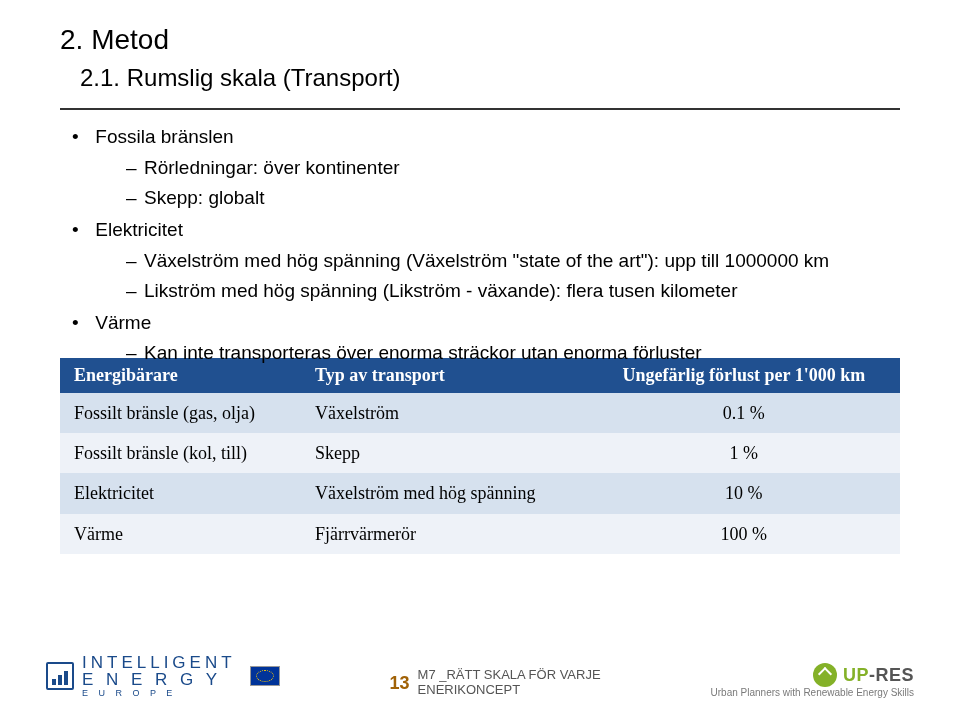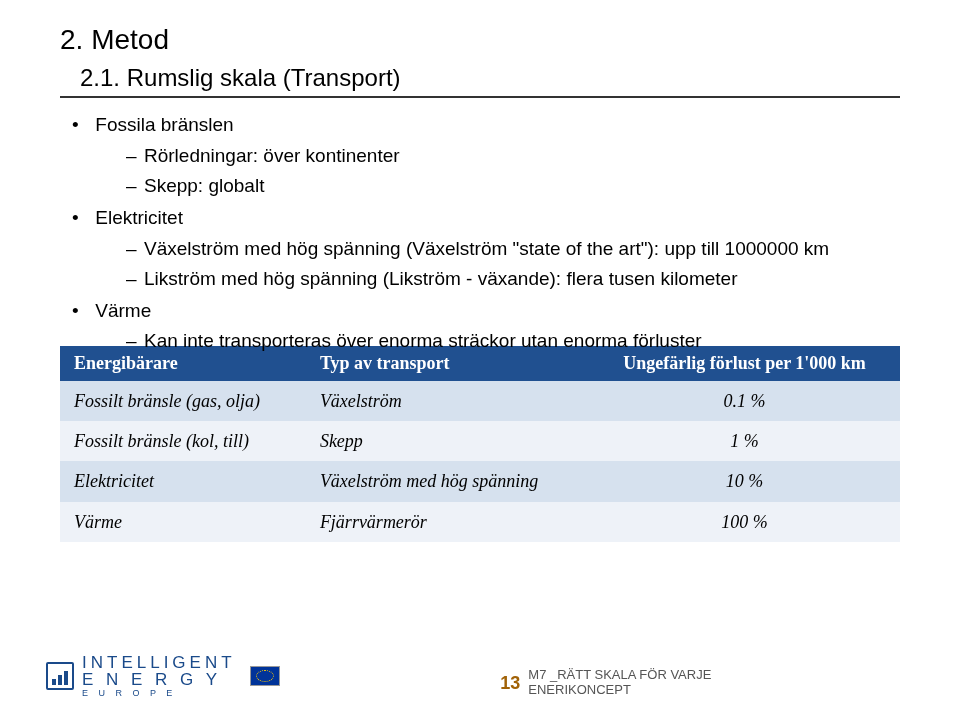--- a/index.html
+++ b/index.html
@@ -16,21 +16,21 @@
     padding: 24px 60px 8px 60px;
   }
   .h1 {
     font-size: 28px;
     font-weight: 400;
     margin-bottom: 8px;
   }
   .h2 {
     font-size: 24px;
     font-weight: 400;
-    margin-bottom: 4px;
+    margin-bottom: 16px;
     padding-left: 20px;
   }
   .hr {
     border: none;
     border-top: 2px solid #333;
     margin: 0 0 14px 0;
   }
   .content {
     font-size: 19px;
     line-height: 1.35;
@@ -85,21 +85,20 @@
   }
   .table tbody tr:nth-child(odd) {
     background: #d6e1ee;
   }
   .table tbody tr:nth-child(even) {
     background: #eef2f8;
   }
   .table td {
     padding: 8px 14px;
     color: #000;
-    font-style: italic;
   }
 
   
   .footer {
     position: absolute;
     left: 0;
     right: 0;
     bottom: 0;
     height: 96px;
     padding: 0 46px 18px 46px;
@@ -293,13 +292,22 @@
   </div>
 
   <div class="center">
     <div class="pagenum">13</div>
     <div class="subtitle">
       <div>M7 _RÄTT SKALA FÖR VARJE</div>
       <div>ENERIKONCEPT</div>
     </div>
   </div>
 
+  <div class="logo-right">
+    <div class="upres-row">
+      <div class="upres-icon"></div>
+      <div class="upres-text">
+        <span>UP</span><span class="sep">-</span><span class="res">RES</span>
+      </div>
+    </div>
+    <div class="upres-sub">Urban Planners with Renewable Energy Skills</div>
+  </div>
 </div>
 
 </body></html>

